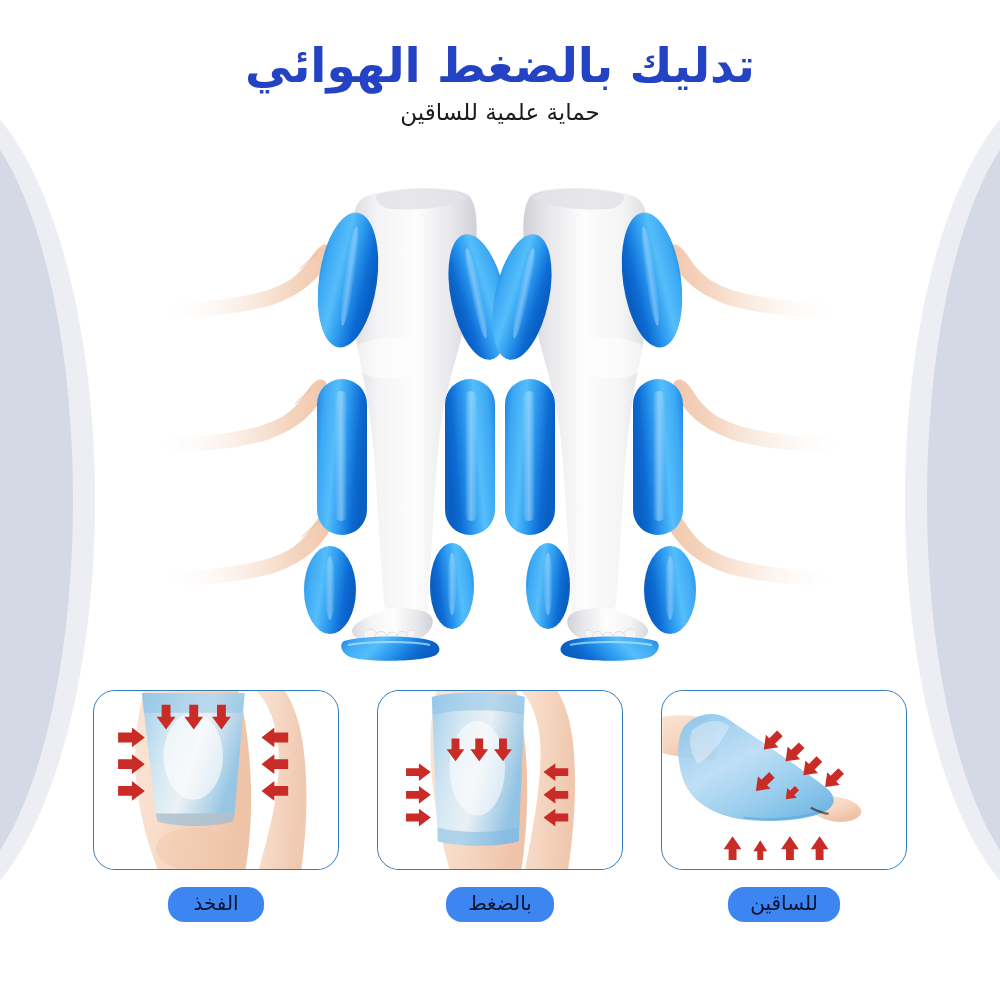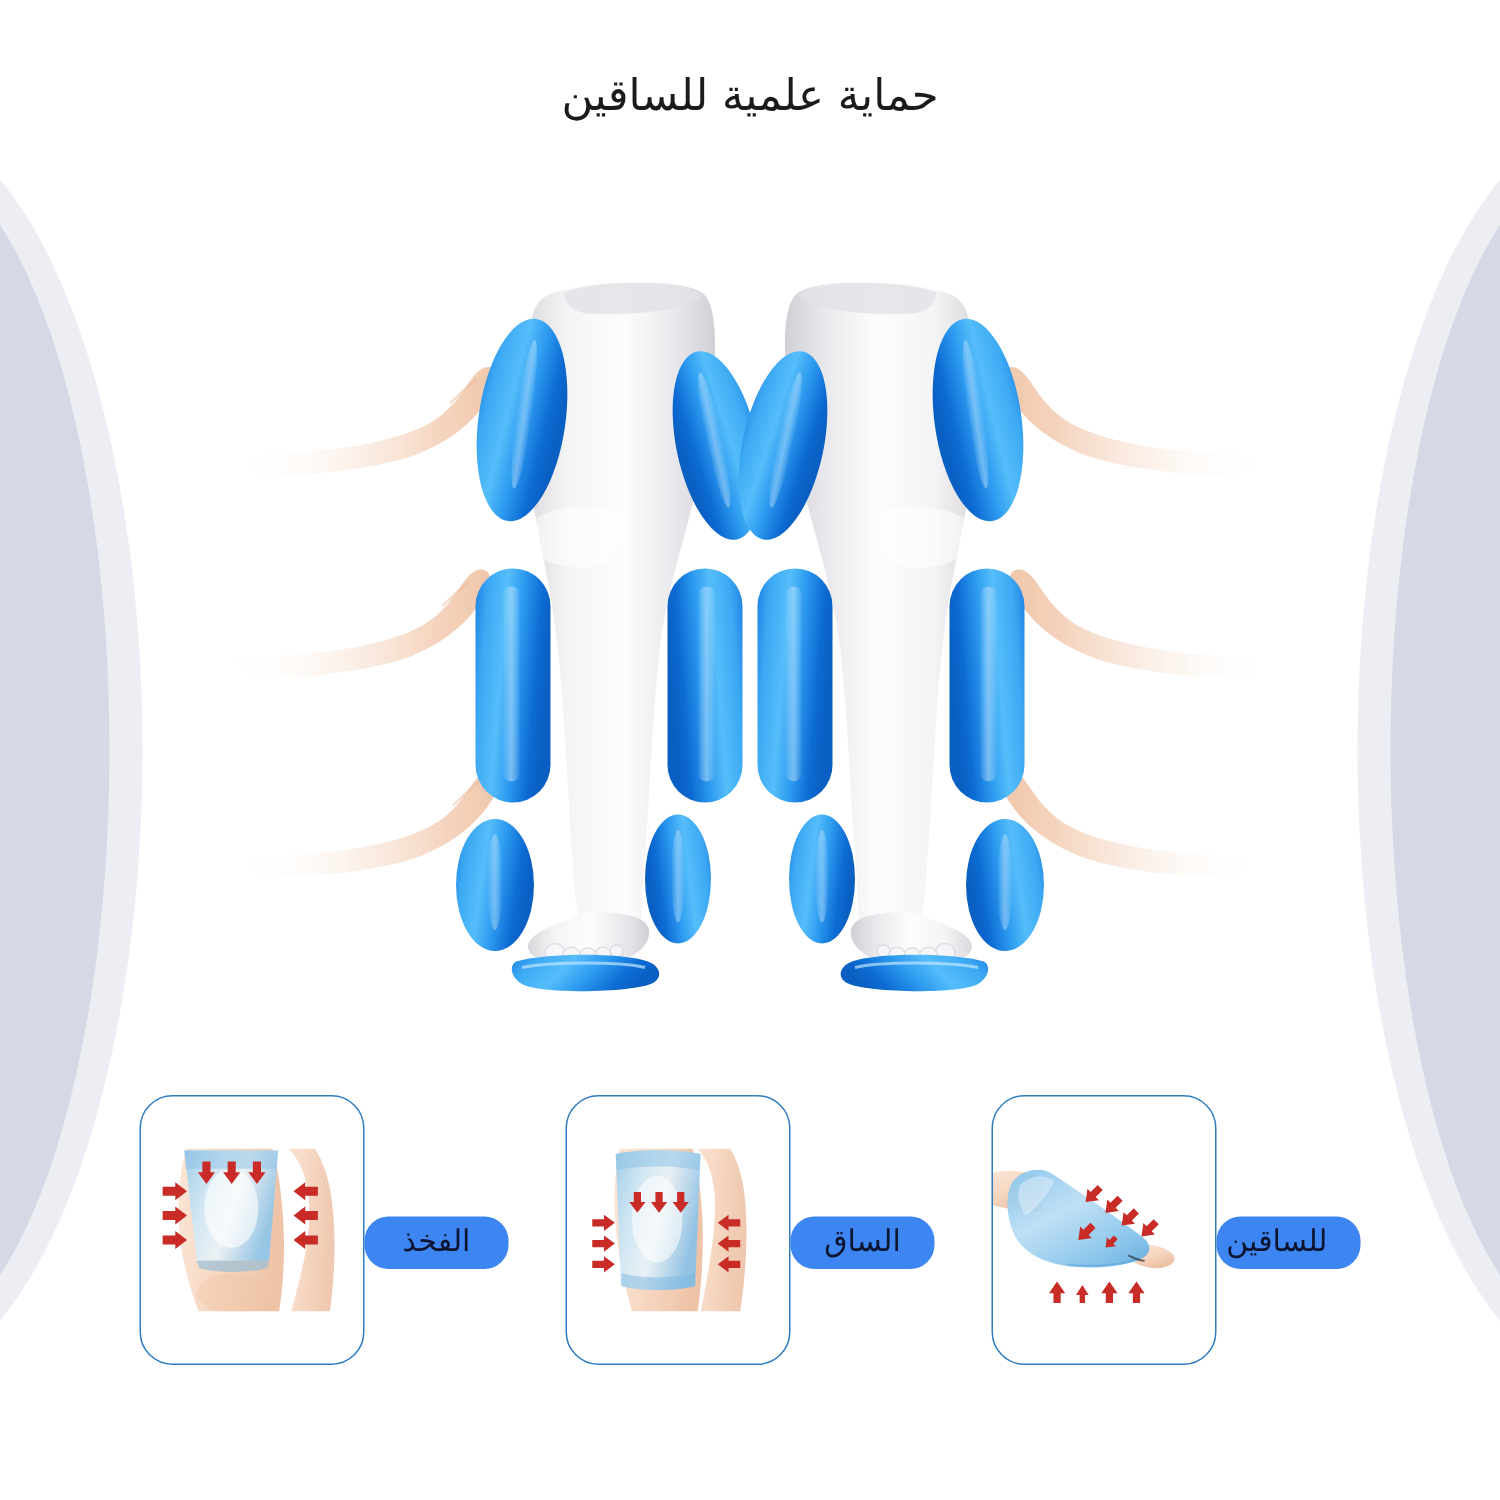--- a/index.html
+++ b/index.html
@@ -61,21 +61,21 @@
     font-size: 47px;
     font-weight: bold;
     line-height: 1.12;
     color: #2442c4;
     letter-spacing: 0px;
     white-space: nowrap;
   }
   .subtitle {
     font-family: "DejaVu Sans", sans-serif;
     direction: rtl;
-    font-size: 29px;
+    font-size: 23px;
     font-weight: normal;
     color: #1b1b1b;
     margin-top: 6px;
     white-space: nowrap;
   }
 
   
   .hero {
     position: absolute;
     top: 185px;
@@ -94,21 +94,21 @@
     width: 1000px;
     height: 260px;
     z-index: 6;
     display: flex;
     justify-content: center;
     gap: 38px;
   }
   .card-wrap {
     width: 246px;
     display: flex;
-    flex-direction: row;
+    flex-direction: column;
     align-items: center;
   }
   .card {
     width: 246px;
     height: 180px;
     border: 1.6px solid #2f7cc0;
     border-radius: 22px;
     background: #ffffff;
     overflow: hidden;
     position: relative;
@@ -132,20 +132,21 @@
 </style>
 </head>
 <body>
 
 <div id="page">
 
   <div class="bg-blob left"></div>
   <div class="bg-blob right"></div>
 
   <div class="header">
+    <div class="title">تدليك بالضغط الهوائي</div>
     <div class="subtitle">حماية علمية للساقين</div>
   </div>
 
   <div class="hero">
     <svg viewBox="0 0 1000 490" xmlns="http://www.w3.org/2000/svg" aria-hidden="true">
       <defs>
 
         <linearGradient id="legGrad" x1="0" y1="0" x2="1" y2="0">
           <stop offset="0%" stop-color="#d9d9dd"></stop>
           <stop offset="22%" stop-color="#f4f4f6"></stop>
@@ -479,21 +480,21 @@
             </g>
 
             <g fill="#c92b26">
               <path d="M192,83 l0,-5 l-13,0 l0,-5 l-12,9 l12,9 l0,-5 l13,0 Z"></path>
               <path d="M192,106 l0,-5 l-13,0 l0,-5 l-12,9 l12,9 l0,-5 l13,0 Z"></path>
               <path d="M192,129 l0,-5 l-13,0 l0,-5 l-12,9 l12,9 l0,-5 l13,0 Z"></path>
             </g>
           </g>
         </svg>
       </div>
-      <div class="pill">الساق</div>
+      <div class="pill">بالضغط</div>
     </div>
 
     <div class="card-wrap">
       <div class="card">
         <svg viewBox="0 0 246 180" xmlns="http://www.w3.org/2000/svg" aria-hidden="true">
           <defs>
             <linearGradient id="skinC" x1="0" y1="0" x2="0.6" y2="1">
               <stop offset="0%" stop-color="#fbe6d7"></stop>
               <stop offset="55%" stop-color="#f6d6c0"></stop>
               <stop offset="100%" stop-color="#edbfa3"></stop>

